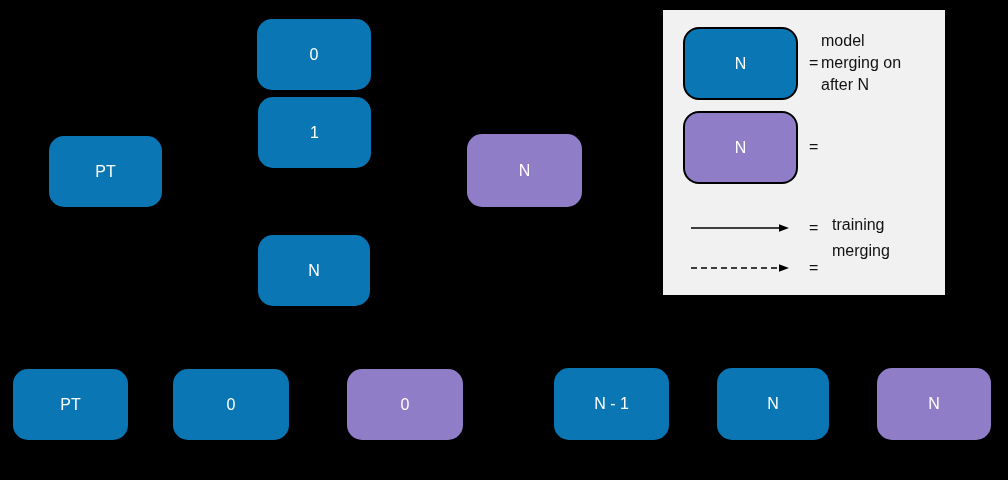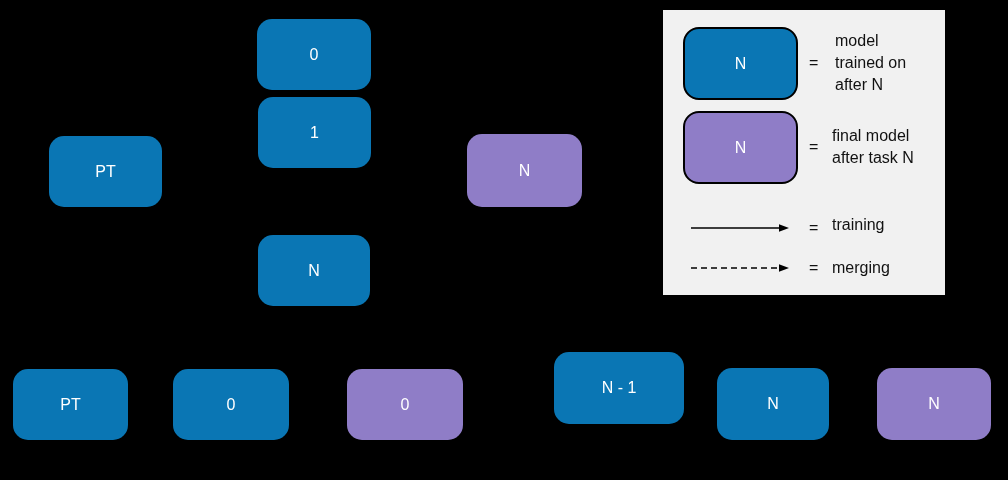--- a/index.html
+++ b/index.html
@@ -73,60 +73,56 @@
 </div>
 
 <div class="node blue" style="left:173px;top:369px;width:116px;height:71px">
   <span>0</span>
 </div>
 
 <div class="node purple" style="left:347px;top:369px;width:116px;height:71px">
   <span>0</span>
 </div>
 
-<div class="node blue" style="left:554px;top:352px;width:130px;height:72px">
+<div class="node blue" style="left:554px;top:368px;width:115px;height:72px">
   <span>N - 1</span>
 </div>
 
 <div class="node blue" style="left:717px;top:368px;width:112px;height:72px">
   <span>N</span>
 </div>
 
 <div class="node purple" style="left:877px;top:368px;width:114px;height:72px">
   <span>N</span>
 </div>
 
 <div class="legend">
 
   <div class="node blue" style="left:20px;top:17px;width:115px;height:73px">
     <span>N</span>
   </div>
   <div class="legend-eq" style="left:146px;top:42px">=</div>
-  <div class="legend-text" style="left:172px;top:20px">
+  <div class="legend-text" style="left:158px;top:20px">
     <div>model</div>
-    <div>trained on</div>
+    <div>merging on</div>
     <div>after N</div>
   </div>
 
   <div class="node purple" style="left:20px;top:101px;width:115px;height:73px">
     <span>N</span>
   </div>
   <div class="legend-eq" style="left:146px;top:126px">=</div>
-  <div class="legend-text" style="left:169px;top:115px">
-    <div>final model</div>
-    <div>after task N</div>
-  </div>
 
   <svg class="arrow" style="left:28px;top:211px" width="100" height="14">
     <line x1="0" y1="7" x2="89" y2="7" stroke="#000" stroke-width="1.6"></line>
     <polygon points="88,3.2 98,7 88,10.8" fill="#000"></polygon>
   </svg>
   <div class="legend-eq" style="left:146px;top:207px">=</div>
   <div class="legend-text" style="left:169px;top:204px">training</div>
 
   <svg class="arrow" style="left:28px;top:251px" width="100" height="14">
     <line x1="0" y1="7" x2="89" y2="7" stroke="#000" stroke-width="1.6" stroke-dasharray="6,4"></line>
     <polygon points="88,3.2 98,7 88,10.8" fill="#000"></polygon>
   </svg>
   <div class="legend-eq" style="left:146px;top:247px">=</div>
-  <div class="legend-text" style="left:169px;top:247px">merging</div>
+  <div class="legend-text" style="left:169px;top:230px">merging</div>
 
 </div>
 
 </body></html>

